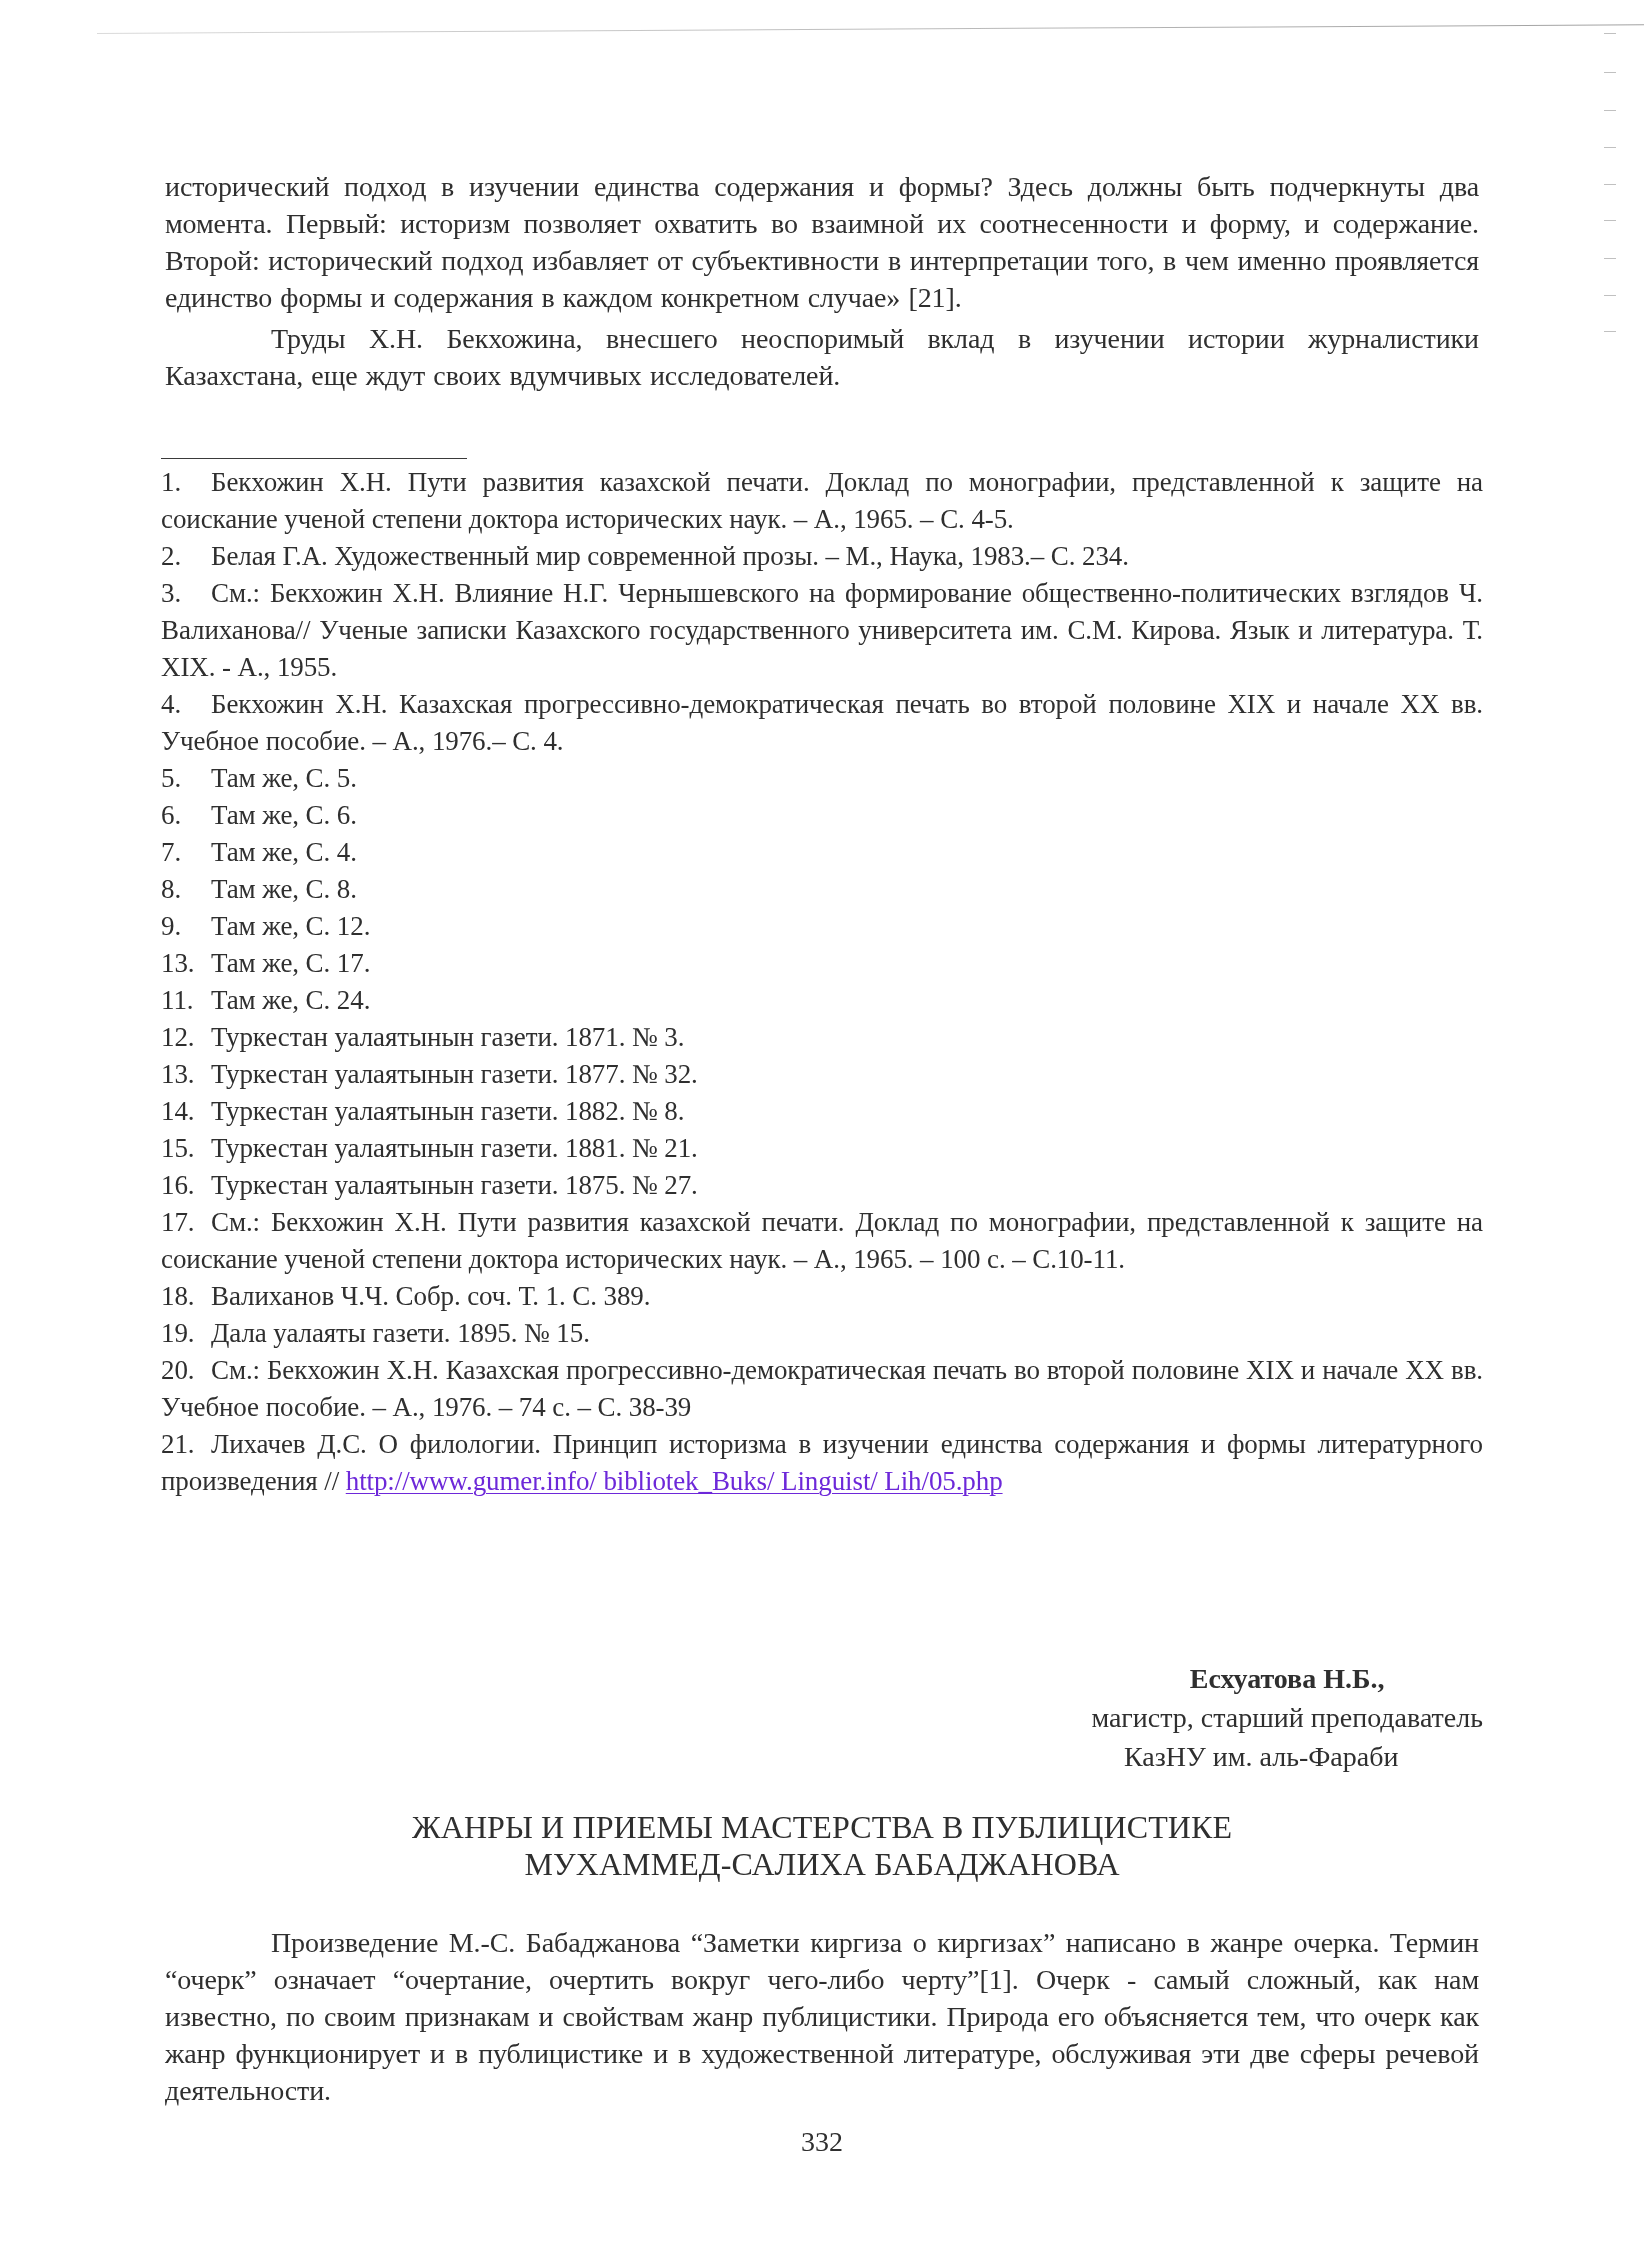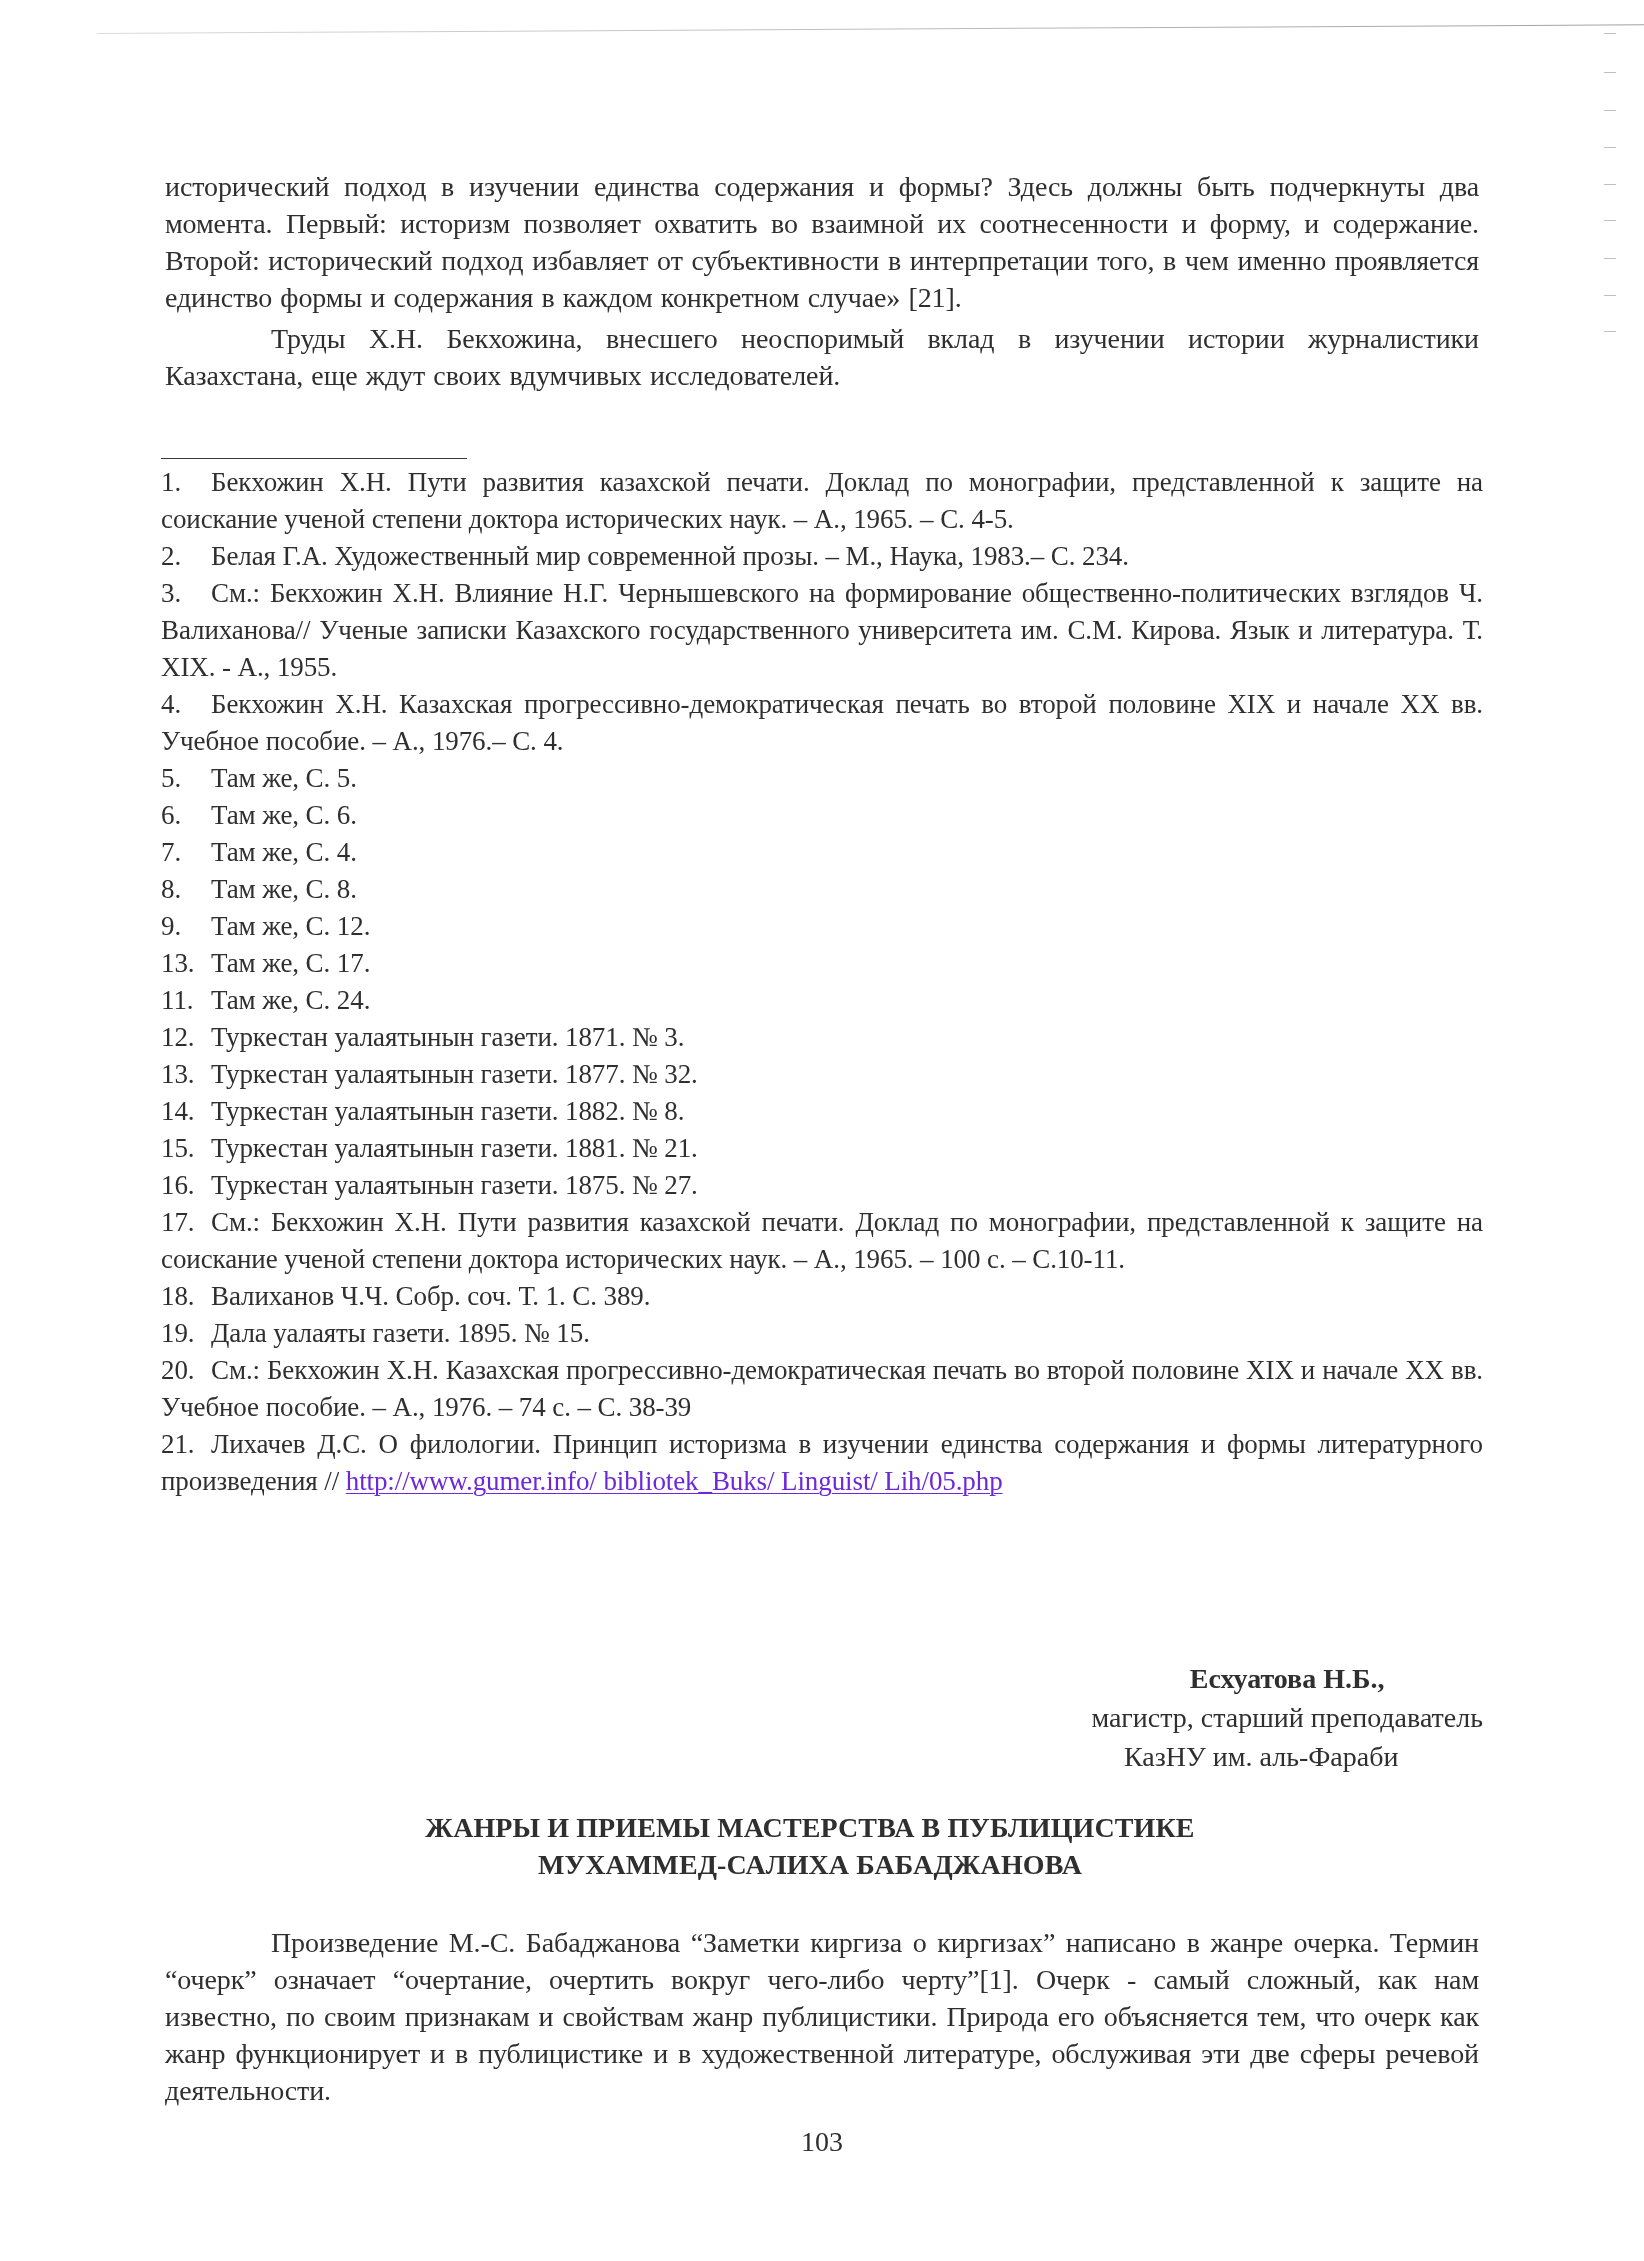--- a/index.html
+++ b/index.html
@@ -39,22 +39,22 @@
     color: #6d28d9; text-decoration: underline; text-decoration-thickness: 1.3px;
     text-underline-offset: 2.6px;
   }
   .author {
     position: absolute; right: 161px; top: 1659px; text-align: center;
     font-size: 28px; line-height: 39px;
   }
   .author .name { font-weight: bold; }
   .author .affil { padding-right: 52px; }
   .title {
-    position: absolute; left: 149px; width: 1322px; top: 1809px;
-    text-align: center; font-weight: bold; font-size: 28px; line-height: 37px;
+    position: absolute; left: 161px; width: 1322px; top: 1809px;
+    text-align: center; font-weight: normal; font-size: 32px; line-height: 37px;
     letter-spacing: 0.1px;
   }
   .page-num {
     position: absolute; left: 0; width: 1644px; top: 2126px;
     text-align: center; font-size: 28px;
   }
 </style>
 </head>
 <body>
 
@@ -108,14 +108,14 @@
 
 <div class="title">
   <div>ЖАНРЫ И ПРИЕМЫ МАСТЕРСТВА В ПУБЛИЦИСТИКЕ</div>
   <div>МУХАММЕД-САЛИХА БАБАДЖАНОВА</div>
 </div>
 
 <div class="block" style="top:1920px">
   <p class="para indent">Произведение  М.-С. Бабаджанова “Заметки киргиза о киргизах” написано в жанре очерка. Термин “очерк” означает “очертание, очертить вокруг чего-либо черту”[1]. Очерк - самый сложный, как нам известно, по своим признакам и  свойствам жанр публицистики. Природа его объясняется тем, что очерк как жанр функционирует и в публицистике и в художественной литературе, обслуживая эти две сферы речевой деятельности.</p>
 </div>
 
-<div class="page-num">103</div>
+<div class="page-num">332</div>
 
 
 </body></html>

